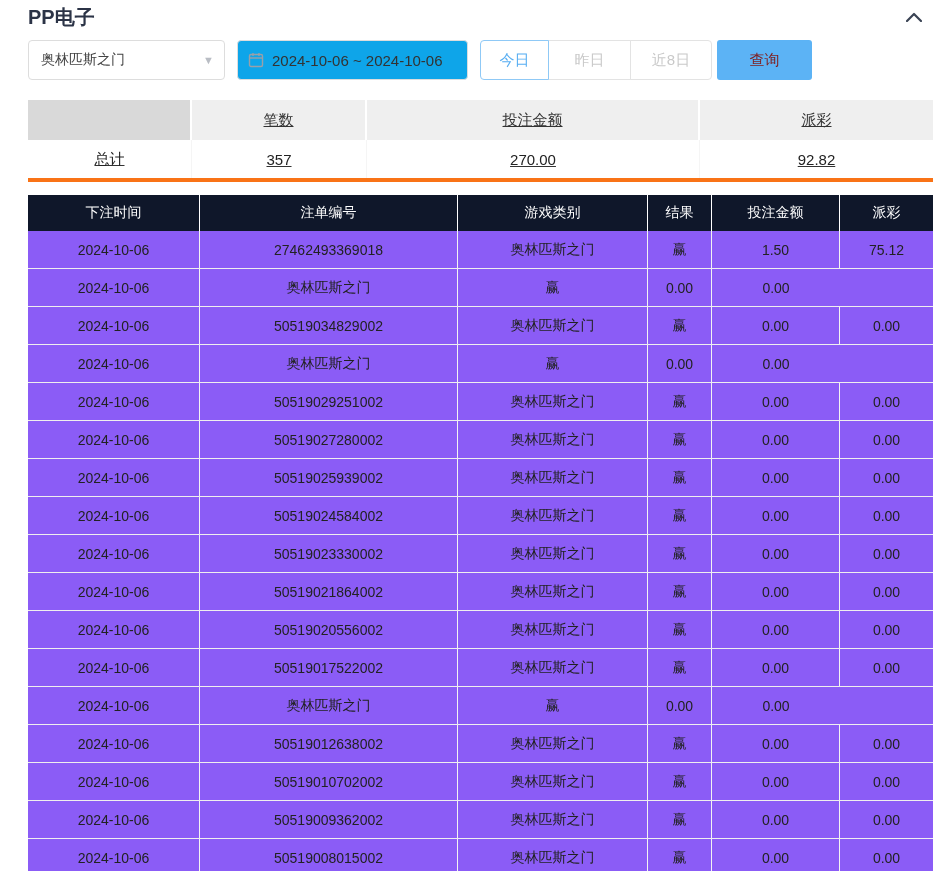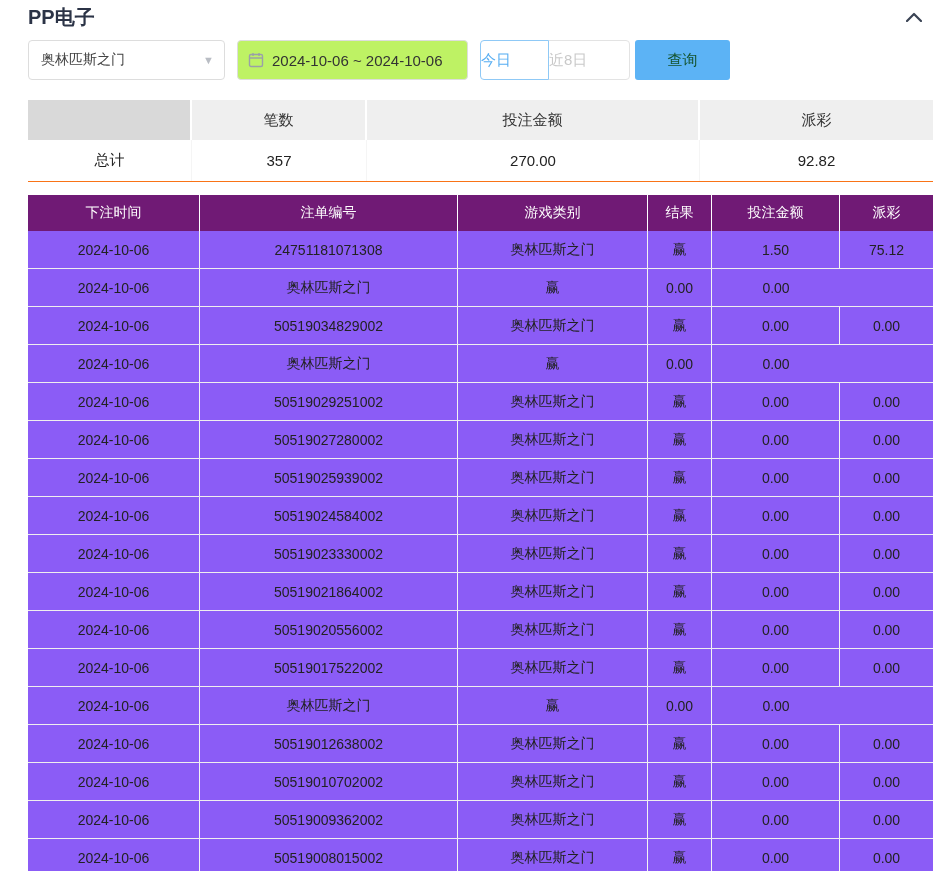--- a/index.html
+++ b/index.html
@@ -24,62 +24,62 @@
   .filter-row { display: flex; align-items: center; margin-top: 14px; height: 40px; }
   .game-select {
     width: 197px; height: 40px; border: 1px solid #ddd; border-radius: 4px;
     display: flex; align-items: center; justify-content: space-between;
     padding: 0 10px 0 12px; font-size: 14px; color: #444; background:#fff; cursor: pointer;
   }
   .select-caret { color: #b9bdc4; font-size: 11px; }
   .date-input {
     margin-left: 12px; width: 231px; height: 40px; border: 1px solid #ddd; border-radius: 4px;
     display: flex; align-items: center; padding: 0 10px; font-size: 15px; color: #333;
-    background: #bef264; cursor: text;
+    background: #0ea5e9; cursor: text;
   }
   .date-input .cal { margin-right: 8px; display: flex; }
   .btn-group { display: flex; margin-left: 12px; }
   .qbtn {
-    height: 40px; background: #fff; font-size: 15px; 
+    height: 40px; background: #fff; font-size: 15px; text-align: center;
     border: 1px solid #e3e3e3; color: #c9c9c9; line-height: 38px; cursor: pointer;
     margin-left: -1px; position: relative;
   }
   .qbtn:first-child { margin-left: 0; border-radius: 4px 0 0 4px; }
   .qbtn:last-child { border-radius: 0 4px 4px 0; }
   .qbtn.active { border-color: #8fc9f6; color: #58aef2; z-index: 2; }
   .qbtn.b1 { width: 69px; }
   .qbtn.b2 { width: 83px; }
   .qbtn.b3 { width: 82px; }
   .search-btn {
     margin-left: 5px; width: 95px; height: 40px; border: none; border-radius: 3px;
-    background: #5cb3f5; color: #14532d; font-size: 15px; cursor: pointer;
+    background: #5cb3f5; color: #7f1d1d; font-size: 15px; cursor: pointer;
     font-family: inherit;
   }
 
   
-  .summary { margin-top: 20px; width: 905px; font-size: 15px; }
+  .summary { margin-top: 20px; width: 905px; font-size: 15px; text-decoration: underline; }
   .summary-head { display: grid; grid-template-columns: 164px 175px 333px 1fr; height: 40px; }
   .summary-head .cell {
     background: #efefef; display: flex; align-items: center; justify-content: center;
     color: #333; border-right: 2px solid #fff;
   }
   .summary-head .cell.corner { background: #d9d9d9; }
   .summary-head .cell:last-child { border-right: none; }
-  .summary-row { display: grid; grid-template-columns: 164px 175px 333px 1fr; height: 42px; border-bottom: 1px solid #f97316; }
+  .summary-row { display: grid; grid-template-columns: 164px 175px 333px 1fr; height: 42px; border-bottom: 4px solid #f97316; }
   .summary-row .cell {
     display: flex; align-items: center; justify-content: center; color: #222;
     border-right: 1px solid #f5f5f5;
   }
   .summary-row .cell:last-child { border-right: none; }
 
   
   .bets { margin-top: 13px; width: 905px; font-size: 14px; }
   .bets-head { display: grid; grid-template-columns: 172px 258px 190px 64px 128px 1fr; height: 36px; }
   .bets-head .hcell {
-    background: #701a75; color: #fff; display: flex; align-items: center; justify-content: center;
+    background: #0f172a; color: #fff; display: flex; align-items: center; justify-content: center;
     border-right: 1px solid #fff;
   }
   .bets-head .hcell:last-child { border-right: none; }
   .bets-body .row {
     display: grid; grid-template-columns: 172px 258px 190px 64px 128px 1fr; height: 38px;
     border-bottom: 1px solid #efefef; background: #8b5cf6;
   }
   .bets-body .cell {
     display: flex; align-items: center; justify-content: center;
     color: #222; border-right: 1px solid #f3f3f3; overflow: hidden; white-space: nowrap;
@@ -113,20 +113,21 @@
           <line x1="1.5" y1="6" x2="14.5" y2="6" stroke="#9aa0a8" stroke-width="1.4"></line>
           <line x1="5" y1="1" x2="5" y2="4" stroke="#9aa0a8" stroke-width="1.4"></line>
           <line x1="11" y1="1" x2="11" y2="4" stroke="#9aa0a8" stroke-width="1.4"></line>
         </svg>
       </span>
       <span>2024-10-06 ~ 2024-10-06</span>
     </div>
 
     <div class="btn-group">
       <div class="qbtn b1 active">今日</div>
+      <div class="qbtn b2">昨日</div>
       <div class="qbtn b3">近8日</div>
     </div>
 
     <button class="search-btn">查询</button>
   </div>
 
   <div class="summary">
     <div class="summary-head">
       <div class="cell corner"></div>
       <div class="cell">笔数</div>
@@ -147,21 +148,21 @@
       <div class="hcell">注单编号</div>
       <div class="hcell">游戏类别</div>
       <div class="hcell">结果</div>
       <div class="hcell">投注金额</div>
       <div class="hcell">派彩</div>
     </div>
     <div class="bets-body">
 
         <div class="row">
           <div class="cell">2024-10-06</div>
-          <div class="cell">24751181071308</div>
+          <div class="cell">27462493369018</div>
           <div class="cell">奥林匹斯之门</div>
           <div class="cell">赢</div>
           <div class="cell">1.50</div>
           <div class="cell">75.12</div>
         </div>
 
         <div class="row">
           <div class="cell">2024-10-06</div>
           <div class="cell">奥林匹斯之门</div>
           <div class="cell">赢</div>

